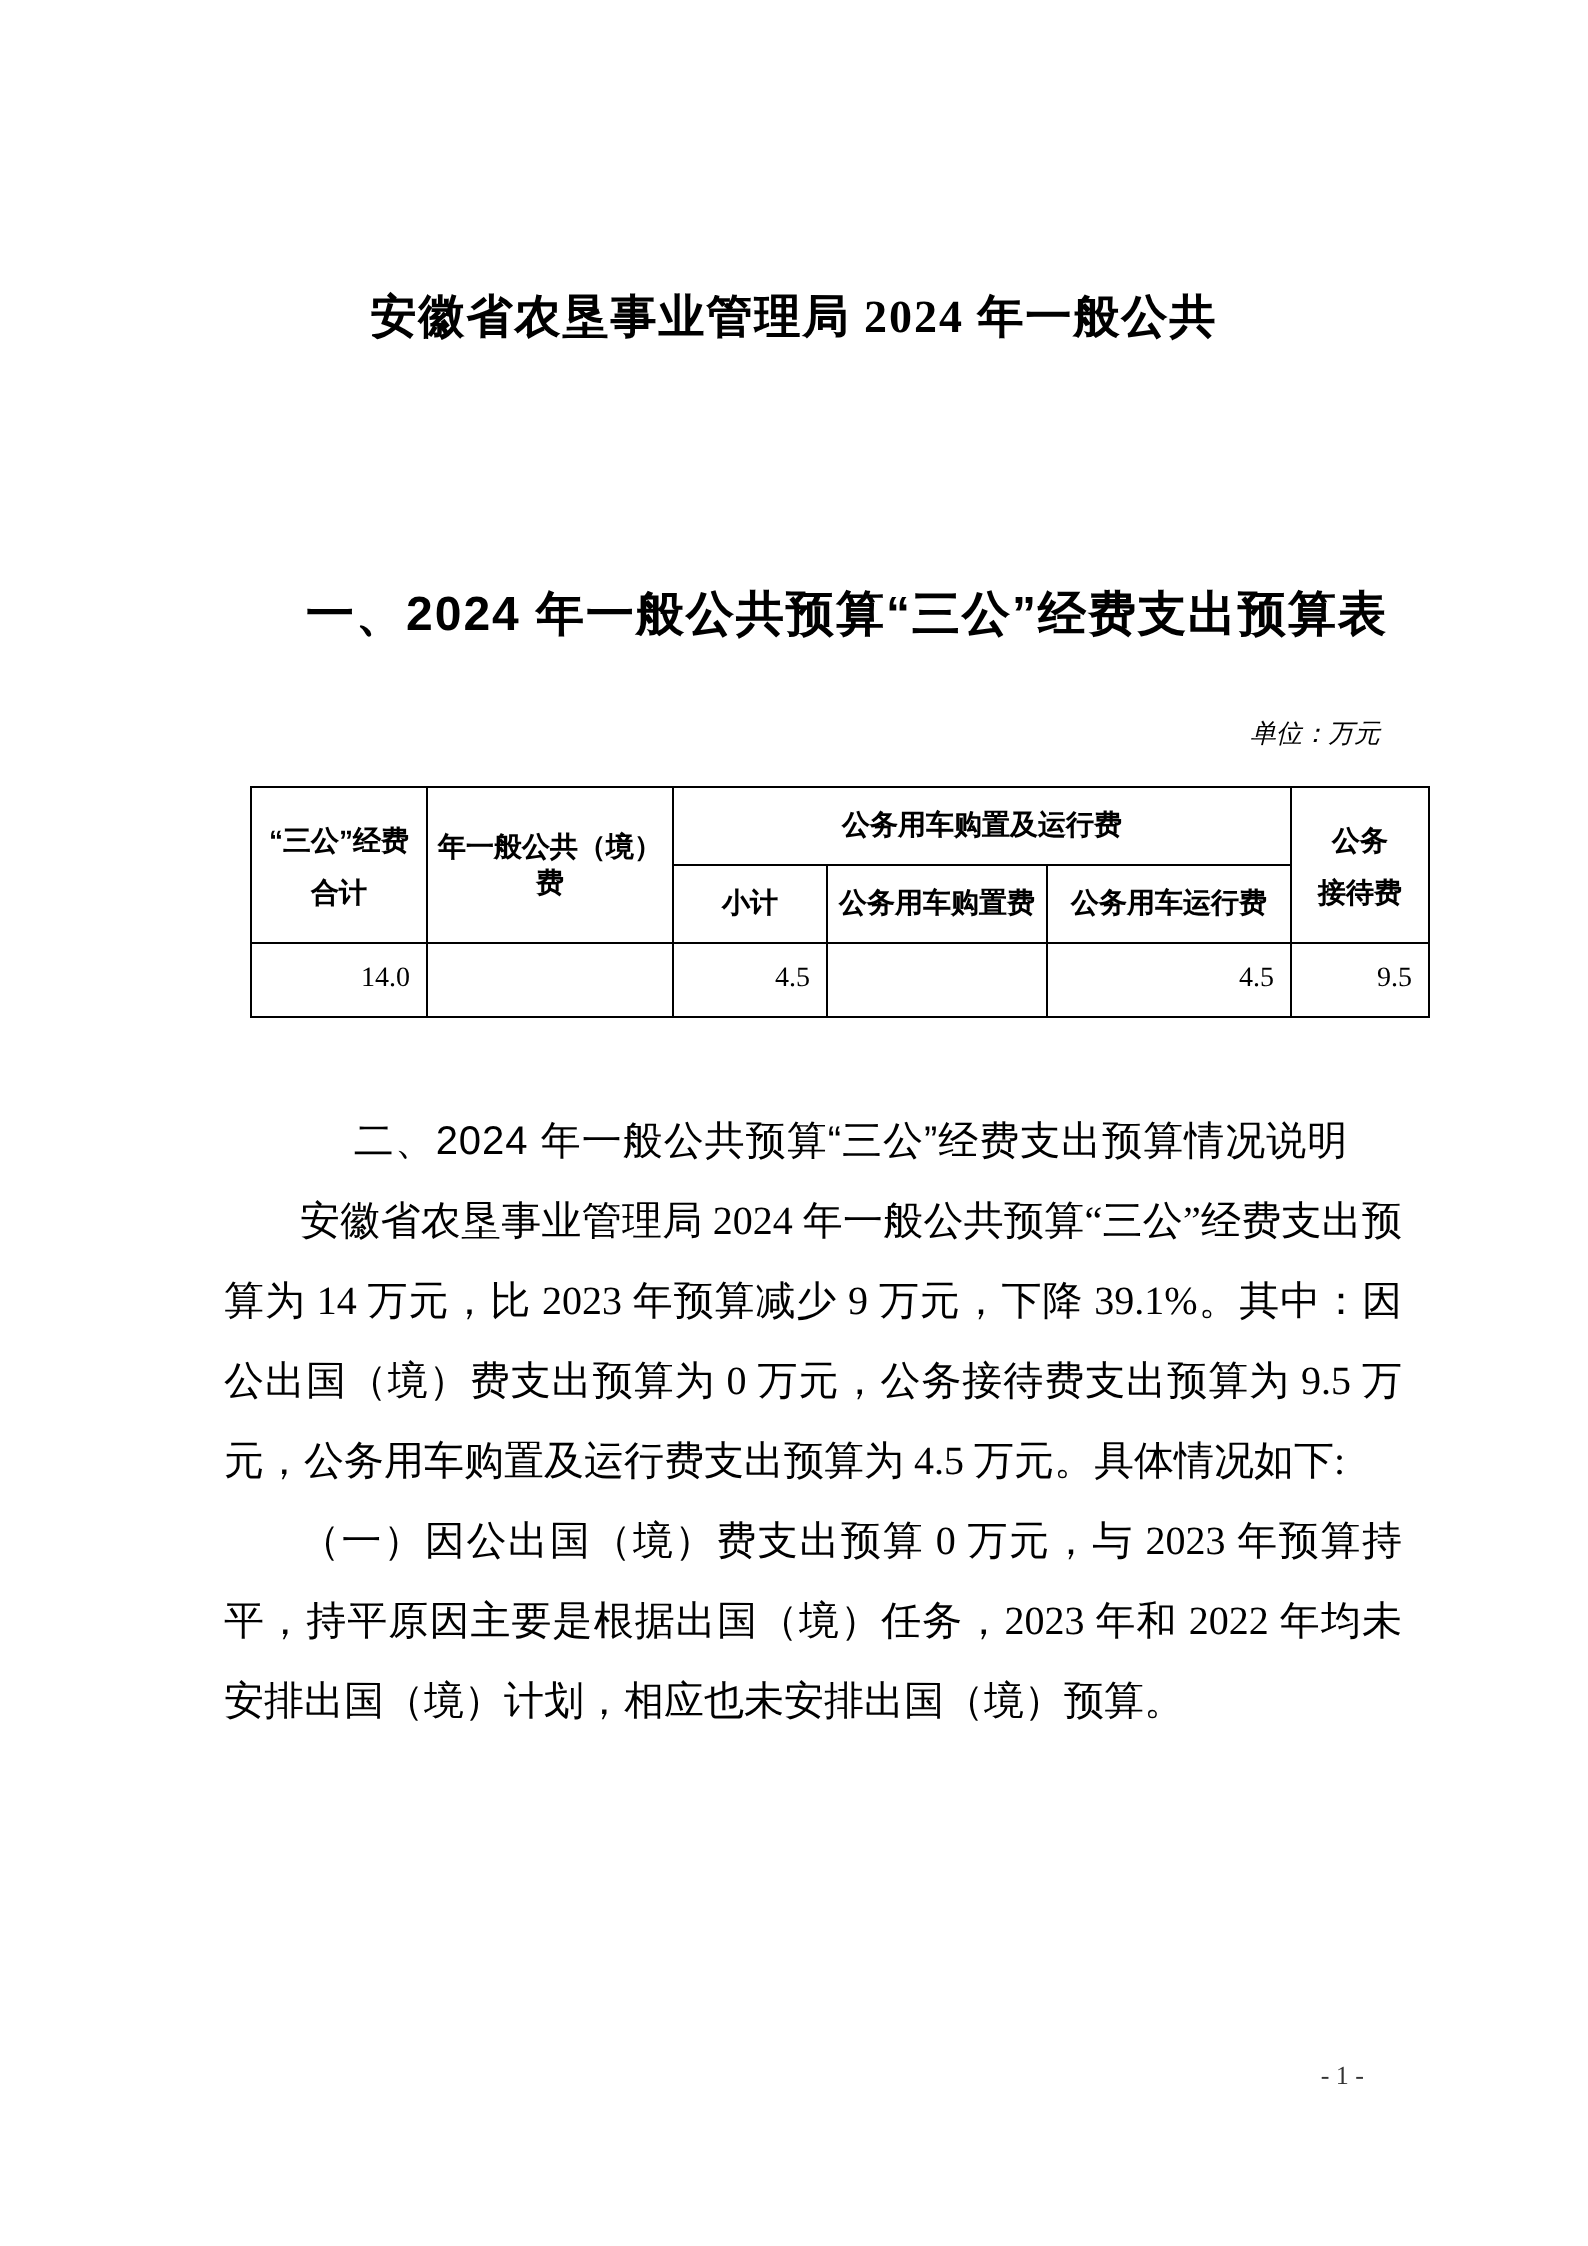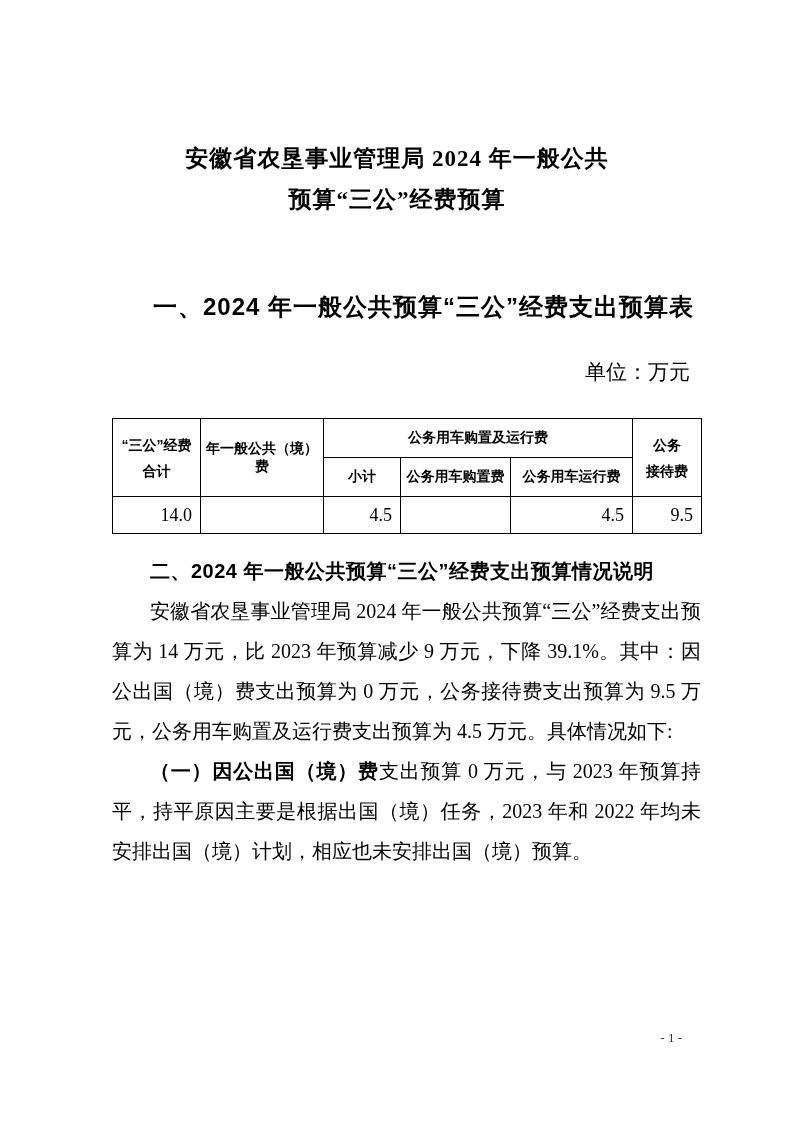--- a/index.html
+++ b/index.html
@@ -39,50 +39,50 @@
       letter-spacing: 1px;
       white-space: nowrap;
     }
     
     .unit-label {
       position: absolute;
       top: 358px;
       left: 112px;
       width: 578px;
       text-align: right;
-      font-size: 21px;
+      font-size: 13px;
+      font-style: italic;
     }
     
     .budget-table {
       position: absolute;
       top: 393px;
-      left: 112px;
+      left: 125px;
       width: 589px;
       border-collapse: collapse;
       table-layout: fixed;
-      margin-top: 25px;
     }
     .budget-table th, .budget-table td {
       border: 1.5px solid #000000;
       overflow: hidden;
     }
     .budget-table th {
       font-family: "Liberation Sans", "DejaVu Sans", sans-serif;
       font-weight: 600;
       font-size: 14px;
       text-align: center;
       vertical-align: middle;
       padding: 1px 2px;
       height: 36px;
     }
     .budget-table .hdr-line {
       line-height: 26px;
     }
     .budget-table td.num {
-      font-size: 18px;
+      font-size: 14px;
       text-align: right;
       vertical-align: middle;
       padding: 0 8px 0 0;
       height: 36px;
     }
     
     .body-text {
       position: absolute;
       top: 551px;
       left: 112px;
@@ -90,44 +90,43 @@
       font-size: 20px;
       line-height: 40px;
       text-align: justify;
     }
     .body-text p {
       margin: 0;
       text-indent: 38px;
     }
     .sec2-heading {
       font-family: "Liberation Sans", "DejaVu Sans", sans-serif;
-      font-weight: 700;
-      text-align: left;
+      font-weight: 400;
+      text-align: center;
       letter-spacing: 0.5px;
     }
     .body-text .lead {
-      font-weight: bold;
+      font-weight: normal;
     }
     
     .page-number {
       position: absolute;
       top: 1030px;
       right: 112px;
       font-size: 13px;
       color: #333333;
     }
   </style>
 </head>
 <body>
 
 <div class="page">
 
   <div class="doc-title">
     <div>安徽省农垦事业管理局 2024 年一般公共</div>
-    <div>预算“三公”经费预算</div>
   </div>
 
   <div class="sec1-heading">一、2024 年一般公共预算“三公”经费支出预算表</div>
 
   <div class="unit-label">单位：万元</div>
 
   <table class="budget-table">
     <colgroup>
       <col style="width:88px">
       <col style="width:123px">

